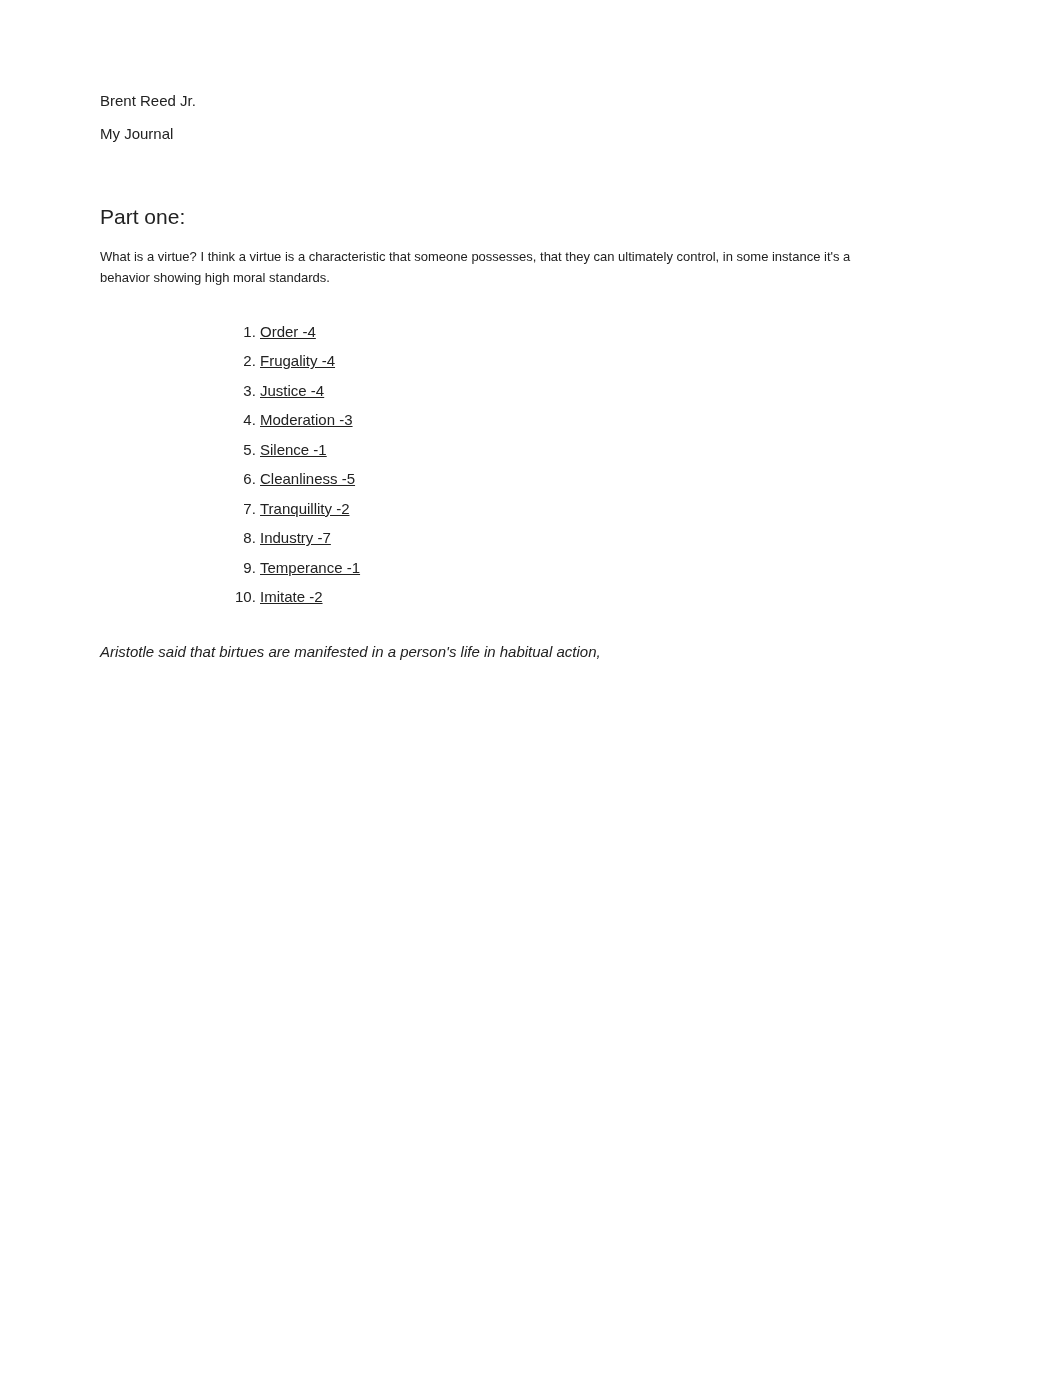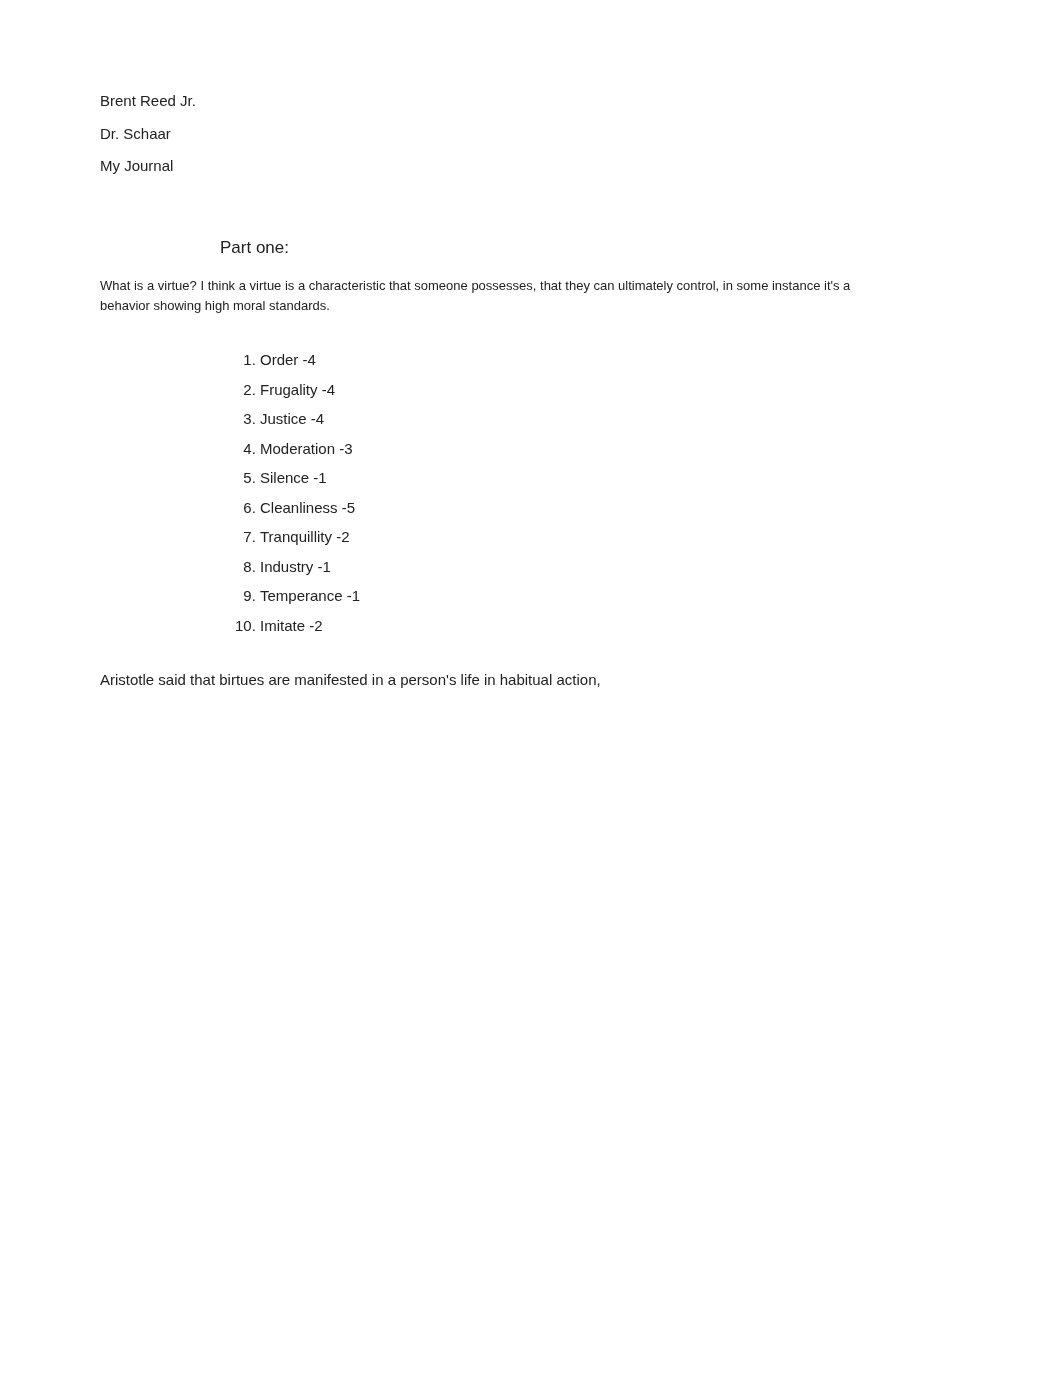--- a/index.html
+++ b/index.html
@@ -28,80 +28,78 @@
       margin-bottom: 60px;
     }
 
     .header-line {
       margin-bottom: 10px;
       font-size: 15px;
       line-height: 1.5;
     }
 
     .part-heading {
-      margin-left: 120px;
       margin-top: 60px;
       margin-bottom: 18px;
-      font-size: 17px;
+      font-size: 21px;
     }
 
     .body-paragraph {
       font-size: 13px;
       line-height: 1.6;
       margin-bottom: 30px;
     }
 
     .numbered-list {
       margin-left: 160px;
       margin-top: 20px;
       margin-bottom: 30px;
       list-style-type: decimal;
+      text-decoration: underline;
     }
 
     .numbered-list li {
       margin-bottom: 4px;
       font-size: 15px;
       line-height: 1.7;
     }
 
     .aristotle-paragraph {
       font-size: 15px;
       line-height: 1.6;
       margin-top: 20px;
+      font-style: italic;
     }
   </style>
 </head>
 <body>
 
 <div class="page">
 
   <div class="header-block">
     <div class="header-line">
       <span>Brent Reed Jr.</span>
-    </div>
-    <div class="header-line">
-      <span>Dr. Schaar</span>
     </div>
     <div class="header-line">
       <span>My Journal</span>
     </div>
   </div>
 
   <div class="part-heading">Part one:</div>
 
   <p class="body-paragraph">What is a virtue? I think a virtue is a characteristic that someone possesses, that they can ultimately control, in some instance it's a behavior showing high moral standards.</p>
 
   <ol class="numbered-list">
   <li>Order -4</li>
       <li>Frugality -4</li>
       <li>Justice -4</li>
       <li>Moderation -3</li>
       <li>Silence -1</li>
       <li>Cleanliness -5</li>
       <li>Tranquillity  -2</li>
-      <li>Industry -1</li>
+      <li>Industry -7</li>
       <li>Temperance -1</li>
       <li>Imitate -2</li>
     </ol>
 
   <p class="aristotle-paragraph">Aristotle said that birtues are manifested in a person's life in habitual action,</p>
 
 </div>
 
 </body></html>

